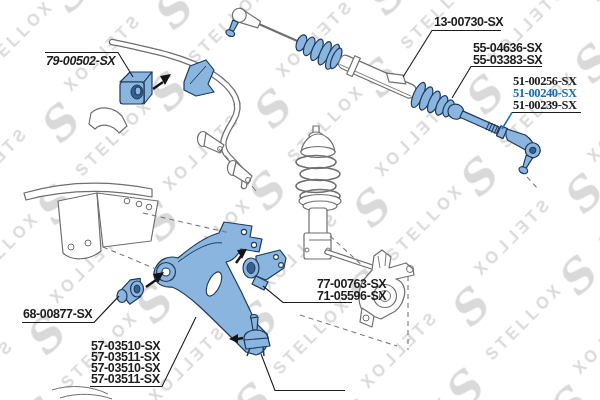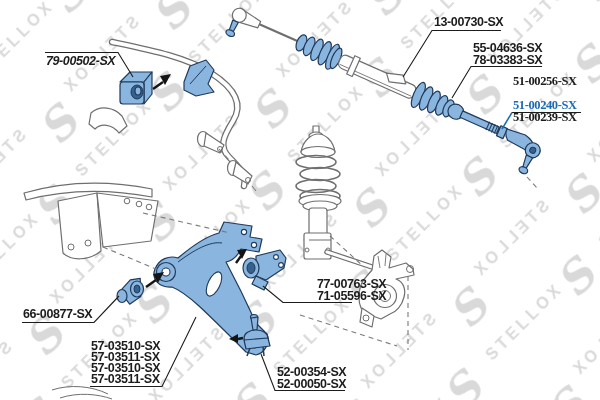--- a/index.html
+++ b/index.html
@@ -29,21 +29,21 @@
   .arrow{fill:#141414;stroke:none;}
   .arrow-t{stroke:#141414;stroke-width:2.4;fill:none;}
 
   
   .plabel{
     position:absolute;white-space:nowrap;cursor:pointer;
     font:700 12.5px/11.4px "Liberation Sans",sans-serif;
     letter-spacing:-0.4px;color:var(--label-text,#1c1c1c);
   }
   .plabel span{display:block;}
-  .plabel .sel{color:var(--selected-blue,#1a6cb5);margin-top:12px;}
+  .plabel .sel{color:var(--selected-blue,#1a6cb5);}
 </style>
 </head>
 <body>
 
 <div class="stage">
 
   <svg width="600" height="400" viewBox="0 0 600 400">
     <defs>
       <pattern id="wm" width="160" height="140" patternUnits="userSpaceOnUse" patternTransform="rotate(-45 300 200)">
         <text x="2" y="30" class="wm-word">STELLOX</text>
@@ -246,43 +246,39 @@
   <div class="plabel" style="left:46px;top:56px;font-style:italic;">
     <span>79-00502-SX</span>
   </div>
 
   <div class="plabel" style="left:434px;top:17px;">
     <span>13-00730-SX</span>
   </div>
 
   <div class="plabel" style="left:473px;top:43px;line-height:11.5px;">
     <span>55-04636-SX</span>
-    <span>78-03383-SX</span>
+    <span>55-03383-SX</span>
   </div>
 
   <div class="plabel" style="left:513px;top:75px;line-height:12px;font-family:Liberation Serif, serif;">
     <span>51-00256-SX</span>
     <span class="sel">51-00240-SX</span>
     <span>51-00239-SX</span>
   </div>
 
   <div class="plabel" style="left:23px;top:309px;">
-    <span>66-00877-SX</span>
+    <span>68-00877-SX</span>
   </div>
 
   <div class="plabel" style="left:284px;top:279px;line-height:11.5px;margin-left:33px;">
     <span>77-00763-SX</span>
     <span>71-05596-SX</span>
   </div>
 
   <div class="plabel" style="left:91px;top:341px;line-height:11px;">
     <span>57-03510-SX</span>
     <span>57-03511-SX</span>
     <span>57-03510-SX</span>
     <span>57-03511-SX</span>
   </div>
 
-  <div class="plabel" style="left:277px;top:367px;line-height:11.5px;">
-    <span>52-00354-SX</span>
-    <span>52-00050-SX</span>
-  </div>
 
 </div>
 
 </body></html>

